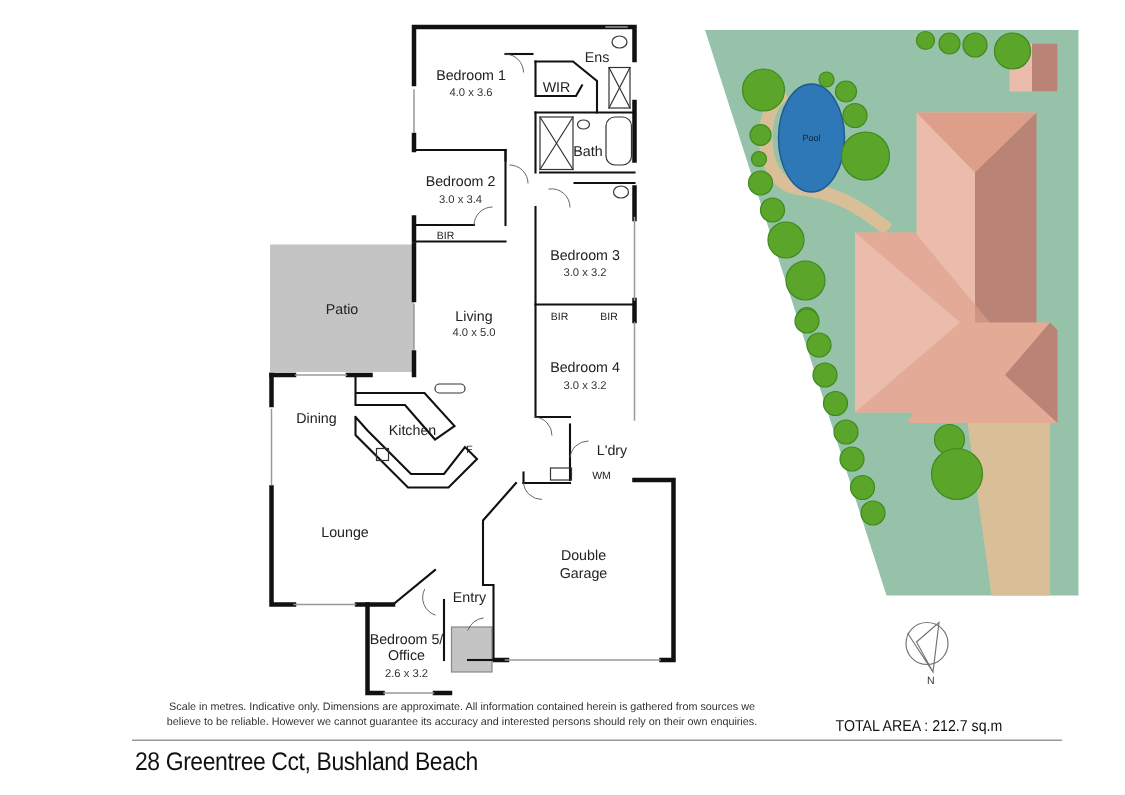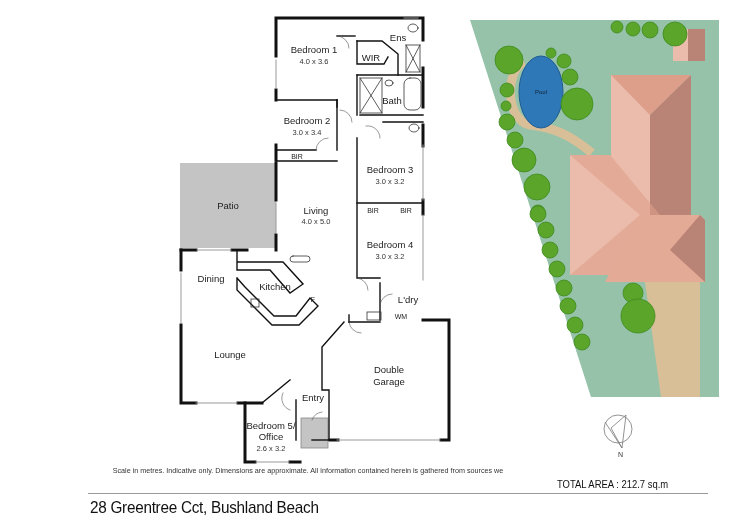--- a/index.html
+++ b/index.html
@@ -204,16 +204,17 @@
     <text class="room-label" x="271" y="429">Bedroom 5/</text>
     <text class="room-label" x="271" y="440">Office</text>
     <text class="room-dim" x="271" y="451">2.6 x 3.2</text>
   </g>
 </svg>
 
 <div class="north-label">N</div>
 <div class="total-area">TOTAL AREA : 212.7 sq.m</div>
 <div class="disclaimer">
   <div>Scale in metres. Indicative only. Dimensions are approximate. All information contained herein is gathered from sources we</div>
+  <div>believe to be reliable. However we cannot guarantee its accuracy and interested persons should rely on their own enquiries.</div>
 </div>
 <div class="rule-left"></div>
 <div class="rule-right"></div>
 <div class="address">28 Greentree Cct, Bushland Beach</div>
 
 </body></html>

